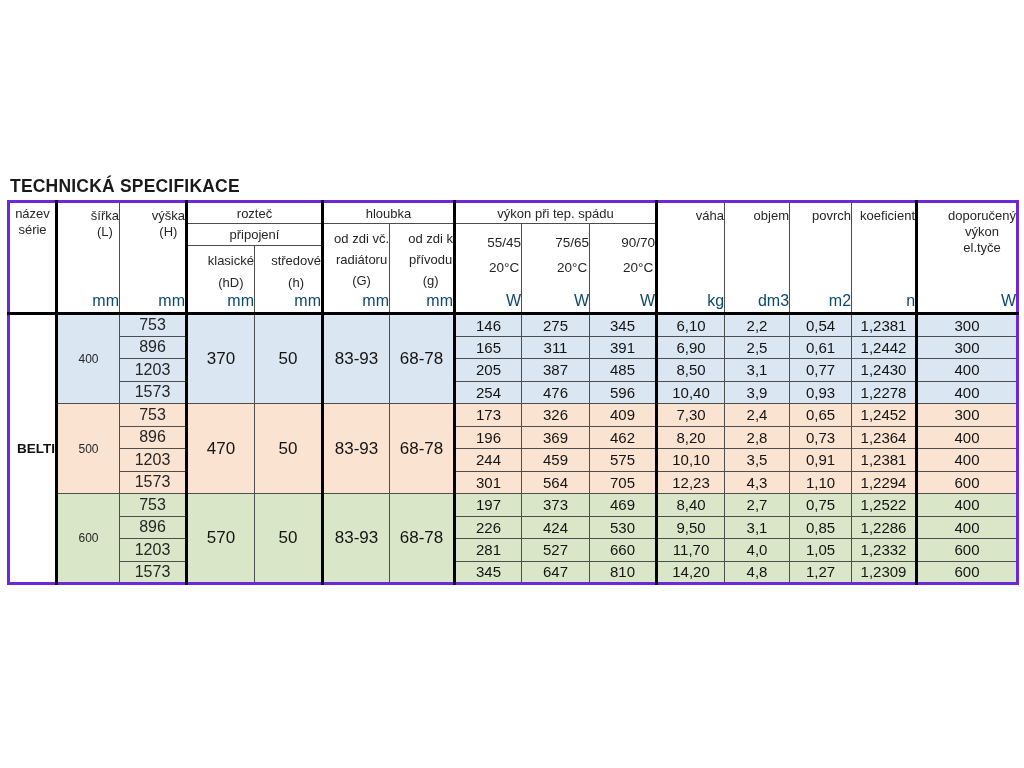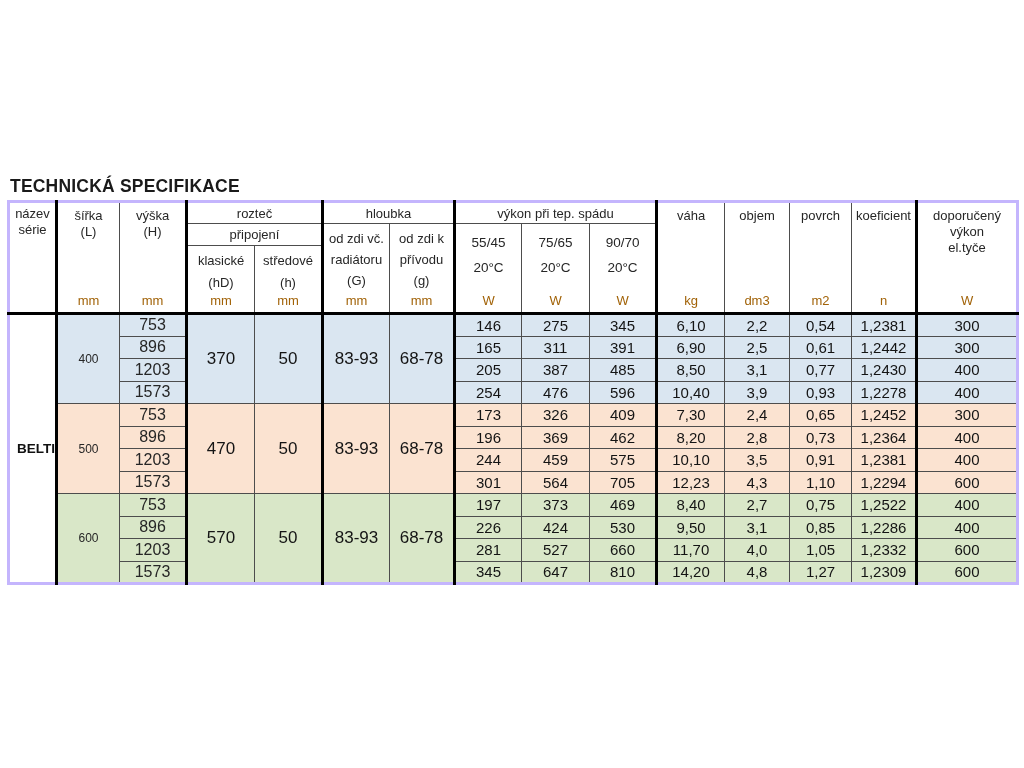--- a/index.html
+++ b/index.html
@@ -1,37 +1,37 @@
 <!DOCTYPE html>
 <html style="--color-blue: #dae6f1; --color-peach: #fbe3d1; --color-green: #d9e7c8;"><head>
 <meta charset="utf-8">
 <style>
   html,body{margin:0;padding:0;background:#ffffff;width:1024px;height:768px;overflow:hidden;
     font-family:"Liberation Sans","DejaVu Sans",sans-serif;color:#1f1f1f;}
   .page{position:relative;width:1024px;height:768px;background:#fff;padding-left:36px;}
   .title{position:absolute;left:10px;top:176px;margin:0;font-size:17.5px;font-weight:bold;
     letter-spacing:.2px;color:#1a1a1a;}
   table.spec{position:absolute;left:7px;top:200px;border-collapse:collapse;table-layout:fixed;
-    width:1009px;border:3px solid #c4b5fd;}
+    width:1009px;border:3px solid #6d28d9;}
   td{border:1px solid #4d4d4d;text-align:center;vertical-align:middle;padding:0;overflow:hidden;}
   
   td.tr2{border-right:3px solid #000;}
   
   tr.first td{border-top:3px solid #000;}
   
   tr.hA{height:22px;} tr.hB{height:22px;} tr.hC{height:68px;}
   .hc{font-size:13px;color:#262626;}
   .hlabel{font-size:13px;color:#262626;white-space:pre-line;line-height:16px;}
   .topcell{vertical-align:top;padding-top:3px;}
-  .vc{display:flex;flex-direction:column;justify-content:space-between;align-items:center;
+  .vc{display:flex;flex-direction:column;justify-content:space-between;align-items:flex-end;
     padding:2px 0 3px 0;box-sizing:border-box;}
   .vc3{height:104px;} .vc2{height:84px;} .vc1{height:62px;}
   .lh21{line-height:21px;} .lh22{line-height:22px;}
   .spad{font-size:13.5px;line-height:25px;padding-top:2px;}
-  .unit{font-size:13px;color:#a16207;line-height:13px;}
+  .unit{font-size:16px;color:#0c4a6e;line-height:13px;}
   
   tr.dr{height:22.5px;}
   td.vy{font-size:16px;color:#262626;}
   td.val{font-size:15px;color:#141414;}
   td.big{font-size:17px;color:#141414;}
   td.smallnum{font-size:12px;color:#262626;}
   td.serie{background:#ffffff;font-weight:bold;font-size:13.5px;color:#111;text-align:right;}
   tr.g0 td{background:var(--color-blue);}
   tr.g1 td{background:var(--color-peach);}
   tr.g2 td{background:var(--color-green);}

